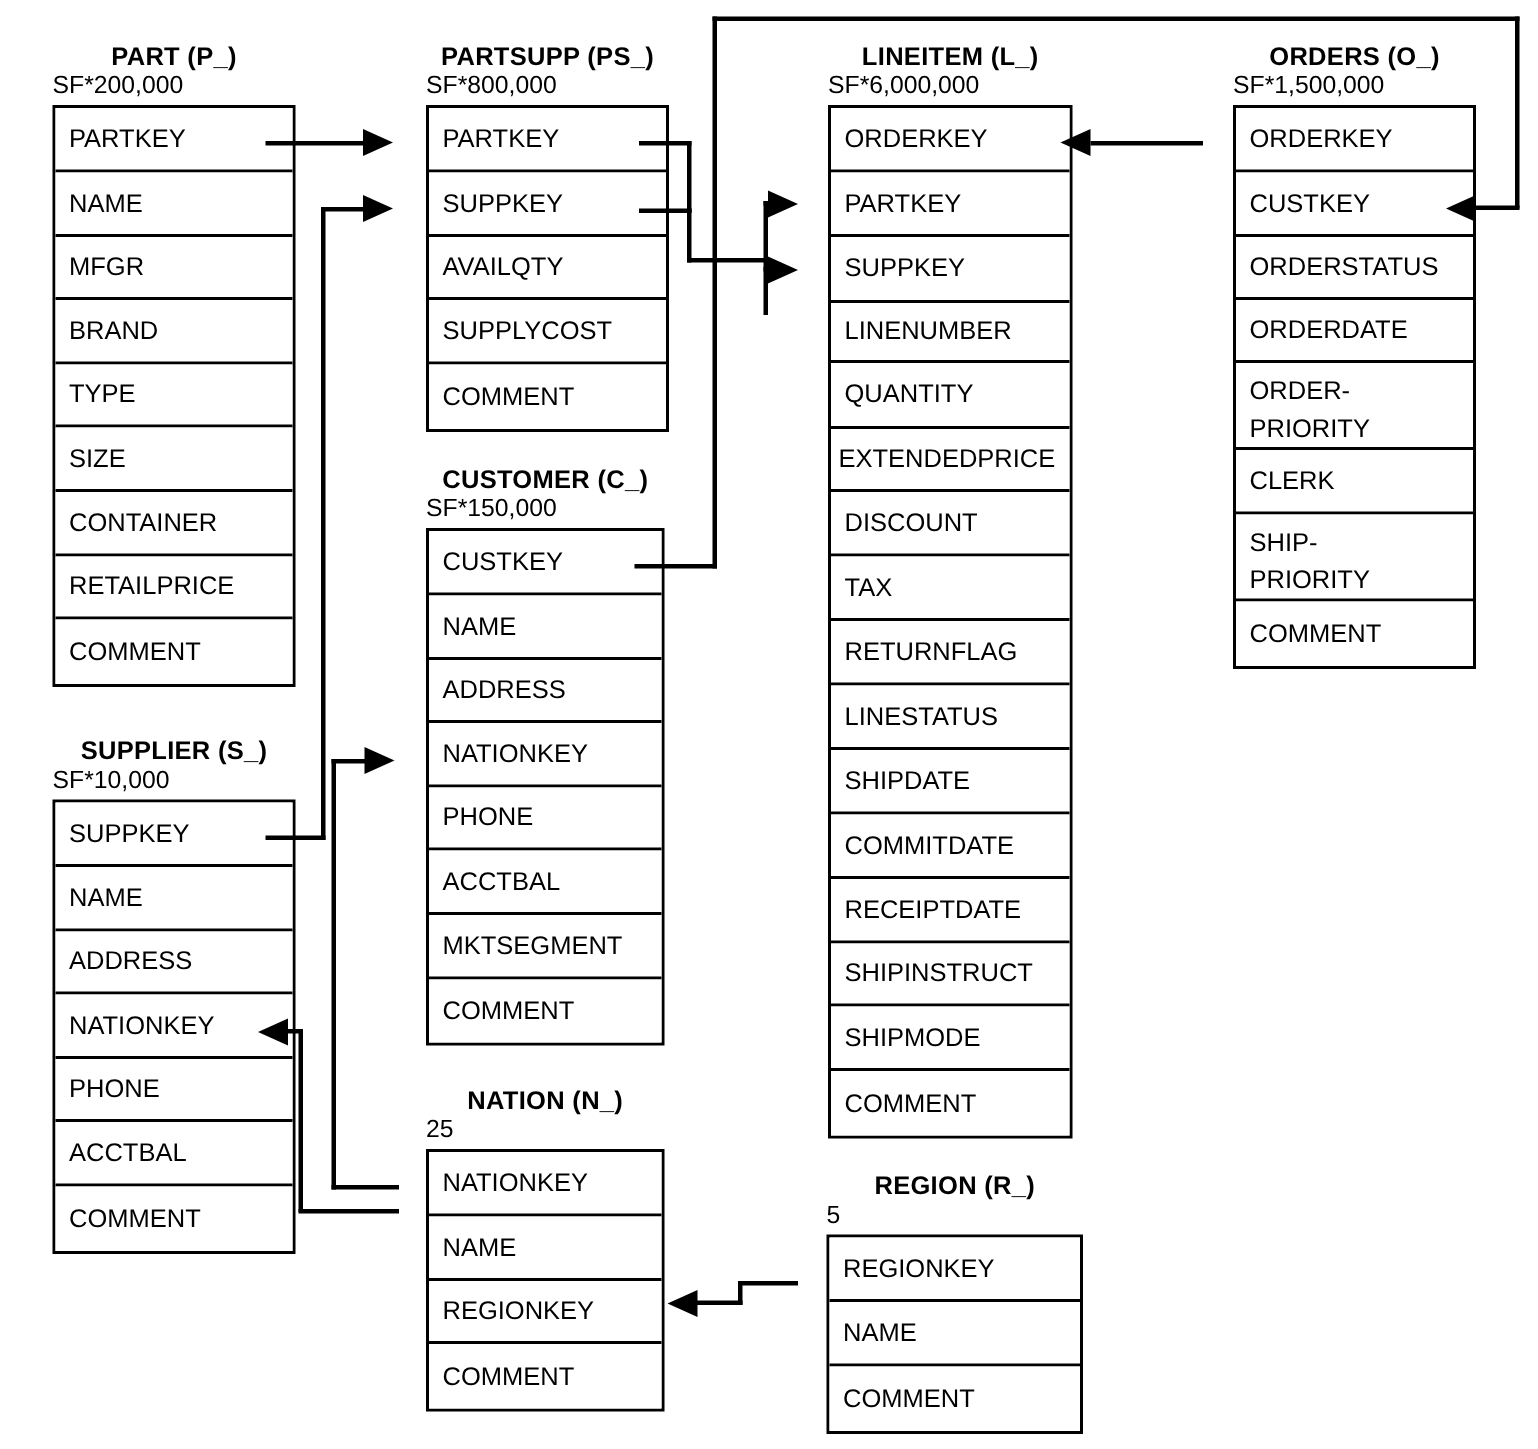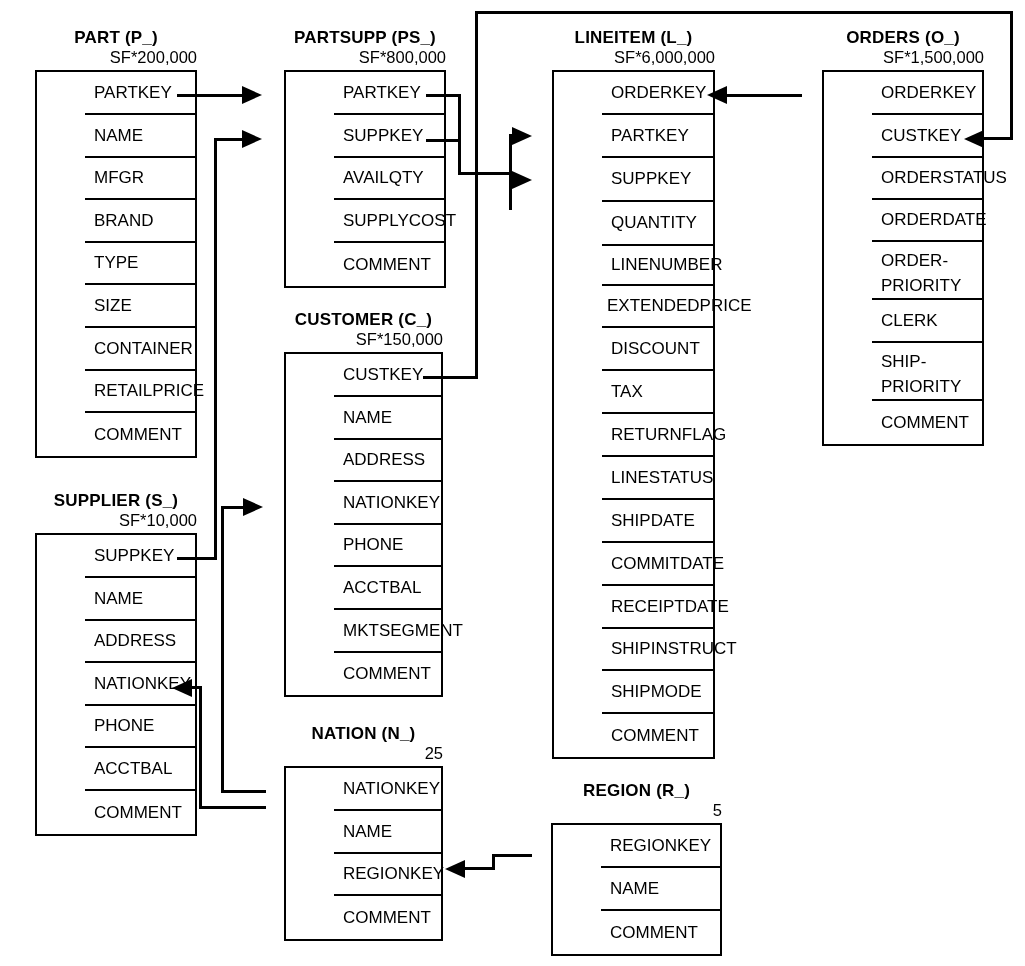--- a/index.html
+++ b/index.html
@@ -26,29 +26,28 @@
   .entity-title {
     font-size: 17px;
     font-weight: bold;
     text-align: center;
     line-height: 20px;
     letter-spacing: 0.2px;
     white-space: nowrap;
   }
   .entity-card {
     font-size: 16.5px;
-    text-align: right;
+    text-align: left;
     line-height: 19px;
     white-space: nowrap;
   }
   .entity-box {
     border: 2.5px solid #000;
     box-sizing: border-box;
     background: #fff;
-    padding-left: 48px;
   }
   .field {
     box-sizing: border-box;
     border-bottom: 2.5px solid #000;
     padding-left: 9px;
     font-size: 17px;
     line-height: 1.05;
     display: flex;
     align-items: center;
     white-space: nowrap;
@@ -123,22 +122,22 @@
     </div>
   </div>
 
   <div class="entity" style="left:532px; top:28px; width:163px;">
     <div class="entity-title">LINEITEM (L_)</div>
     <div class="entity-card">SF*6,000,000</div>
     <div class="entity-box" style="margin-top:3px;">
       <div class="field" style="height:43px;">ORDERKEY</div>
       <div class="field" style="height:43px;">PARTKEY</div>
       <div class="field" style="height:44px;">SUPPKEY</div>
+      <div class="field" style="height:40px;">LINENUMBER</div>
       <div class="field" style="height:44px;">QUANTITY</div>
-      <div class="field" style="height:40px;">LINENUMBER</div>
       <div class="field overflow" style="height:42px; padding-left:5px;">EXTENDEDPRICE</div>
       <div class="field" style="height:43px;">DISCOUNT</div>
       <div class="field" style="height:43px;">TAX</div>
       <div class="field" style="height:43px;">RETURNFLAG</div>
       <div class="field" style="height:43px;">LINESTATUS</div>
       <div class="field" style="height:43px;">SHIPDATE</div>
       <div class="field" style="height:43px;">COMMITDATE</div>
       <div class="field" style="height:43px;">RECEIPTDATE</div>
       <div class="field" style="height:42px;">SHIPINSTRUCT</div>
       <div class="field" style="height:43px;">SHIPMODE</div>

